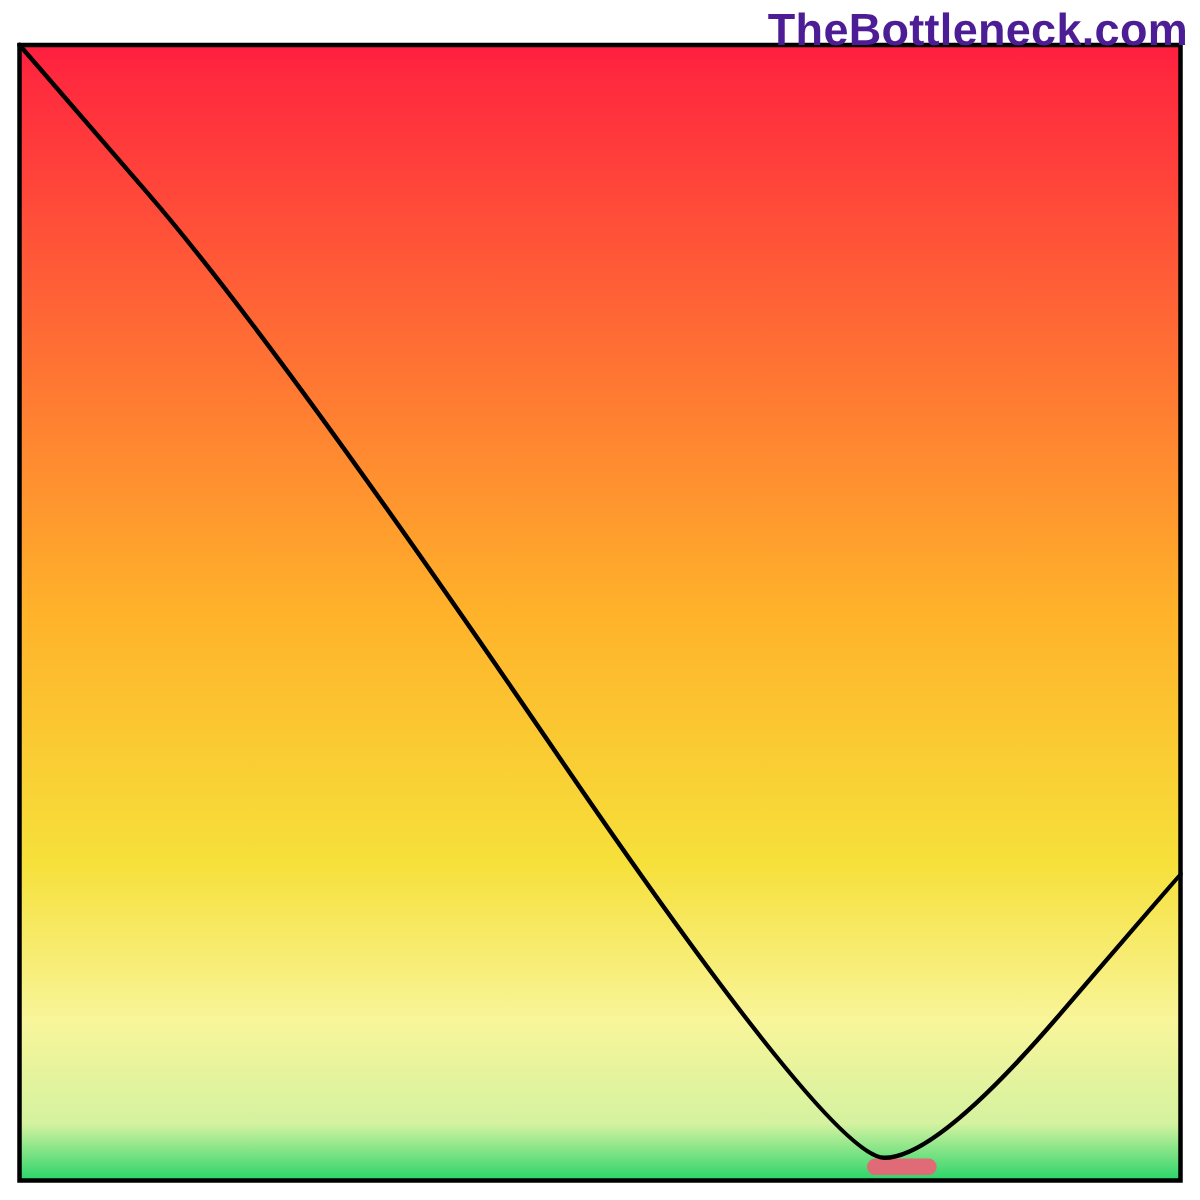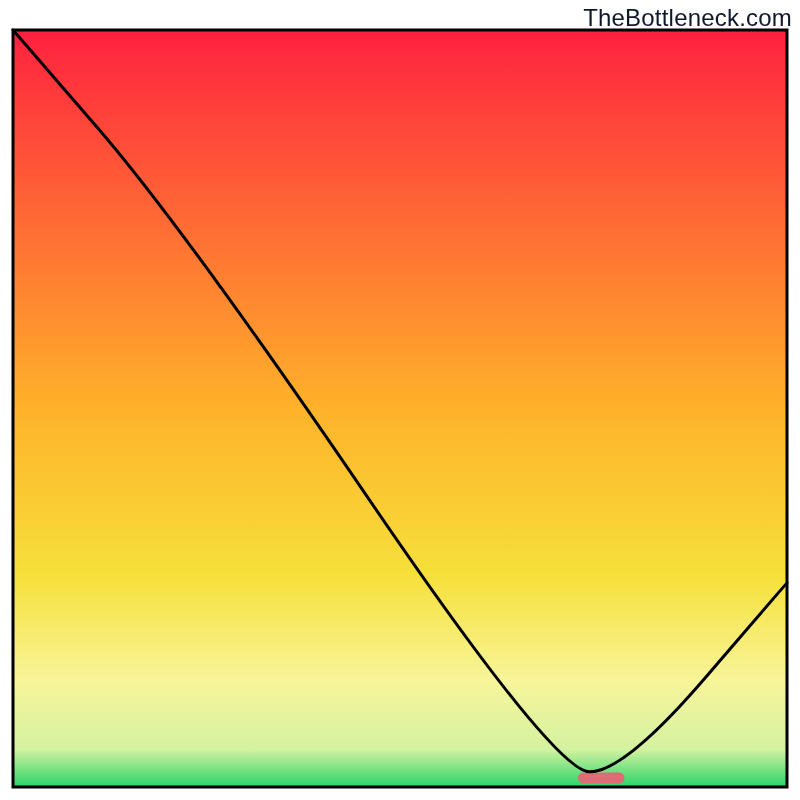--- a/index.html
+++ b/index.html
@@ -13,23 +13,23 @@
   }
   .container {
     position: relative;
     width: 800px;
     height: 800px;
   }
   .watermark {
     position: absolute;
     top: 4px;
     right: 8px;
-    font-size: 24px;
-    font-weight: 400;
-    color: #0f172a;
+    font-size: 30px;
+    font-weight: 700;
+    color: #4c1d95;
     letter-spacing: 0.2px;
   }
   svg {
     display: block;
   }
 </style>
 </head>
 <body>
 
 <div class="container">

